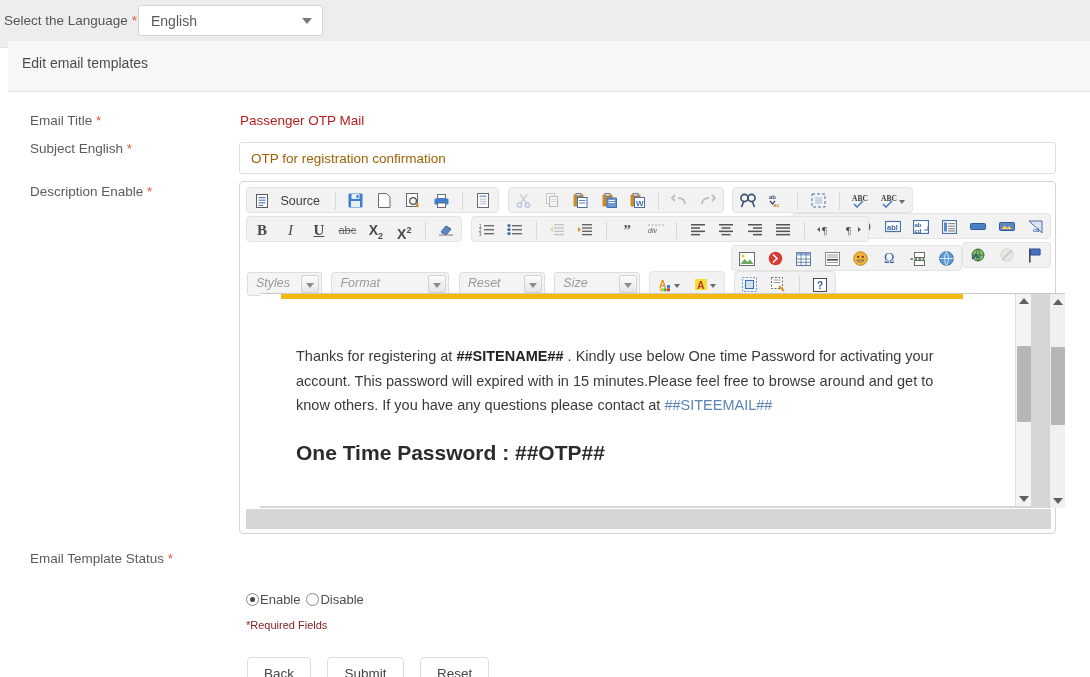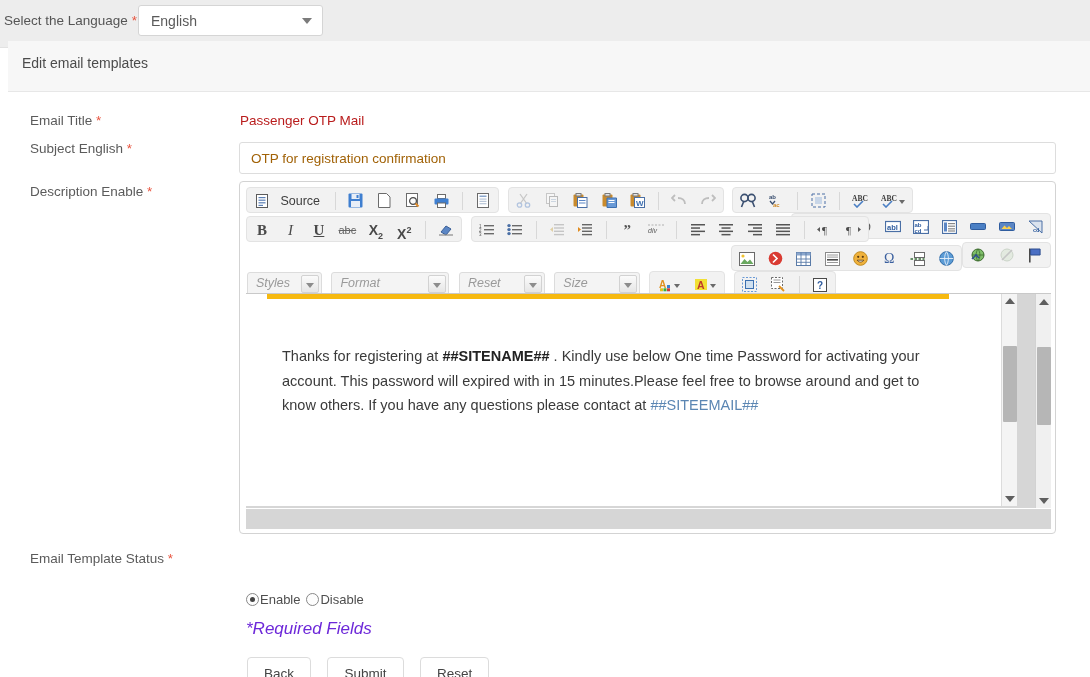--- a/index.html
+++ b/index.html
@@ -182,21 +182,21 @@
     border-right: 4px solid transparent;
     border-top: 5px solid #8c8c8c;
   }
   .combo.styles { width: 75px; }
   .combo.format { width: 118px; }
   .combo.font   { width: 86px; }
   .combo.size   { width: 86px; }
 
   
   .ck-body {
-    position: absolute; left: 6px; top: 111px;
+    position: absolute; left: 20px; top: 111px;
     width: 805px; height: 215px;
     background: #d6d6d6;
     border-top: 1px solid #c9c9c9;
     overflow: hidden;
   }
   .ck-outer-sb {
     position: absolute; right: 0; top: 0;
     width: 16px; height: 215px;
     background: #f0f0f0;
     border-left: 1px solid #d2d2d2;
@@ -276,21 +276,21 @@
   .rdo.on::after {
     content: "";
     position: absolute; left: 3px; top: 3px;
     width: 5px; height: 5px;
     border-radius: 50%;
     background: #444;
   }
   .rdo-label { cursor: pointer; margin-right: 6px; }
   .req-note {
     position: absolute; left: 238px; top: 578px;
-    font-size: 17px; color: #6d28d9; font-style: italic;
+    font-size: 11px; color: #7f1d1d;
   }
   .btn-row { position: absolute; left: 239px; top: 616px; }
   .act-btn {
     display: inline-block;
     height: 33px;
     min-width: 64px;
     padding: 0 16px;
     line-height: 31px;
     background: #fff;
     border: 1px solid #dcdcdc;
@@ -818,20 +818,21 @@
         <div class="sb-arrow up"></div>
         <div class="sb-thumb" style="top:53px;height:78px;"></div>
         <div class="sb-arrow down"></div>
       </div>
 
       <div class="ck-white">
         <div class="doc-accent"></div>
         <div class="doc-text">
           <span>Thanks for registering at </span><b>##SITENAME##</b><span> . Kindly use below One time Password for activating your account. This password will expired with in 15 minutes.Please feel free to browse around and get to know others. If you have any questions please contact at </span><span class="mail">##SITEEMAIL##</span>
         </div>
+        <div class="doc-otp">One Time Password : ##OTP##</div>
         <div class="inner-sb">
           <div class="sb-arrow up" style="top:4px;"></div>
           <div class="sb-thumb" style="top:52px;height:76px;"></div>
           <div class="sb-arrow down" style="bottom:4px;"></div>
         </div>
       </div>
       <div class="ck-gutter"></div>
     </div>
 
     <div class="ck-footer"></div>

